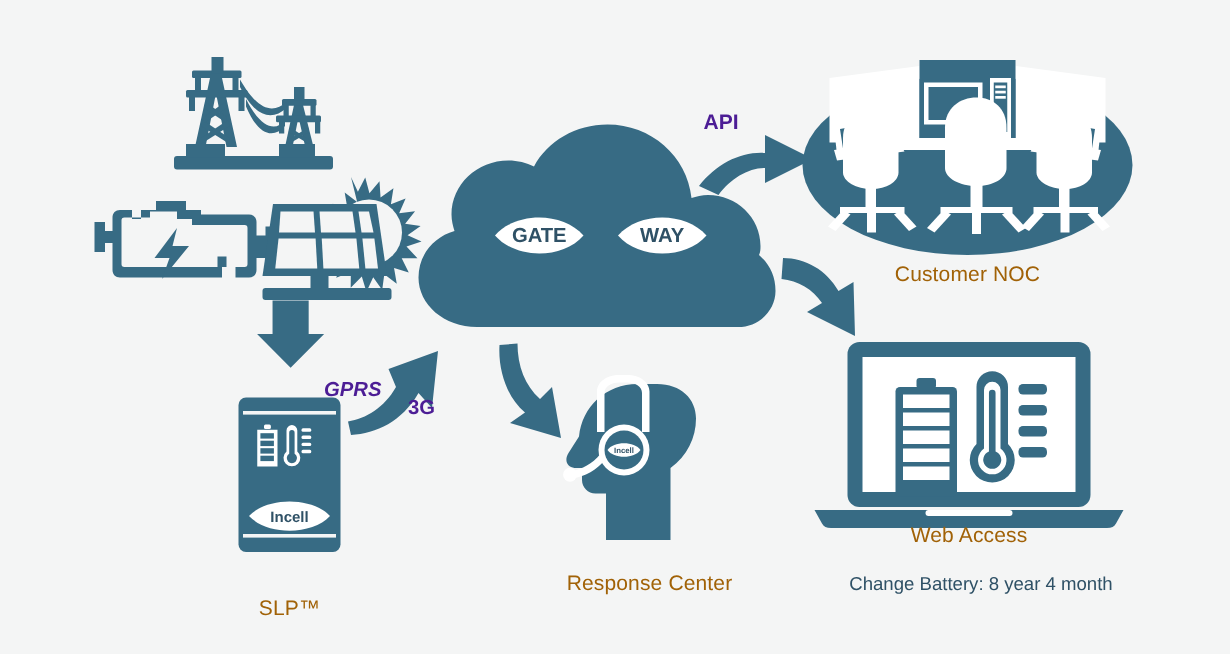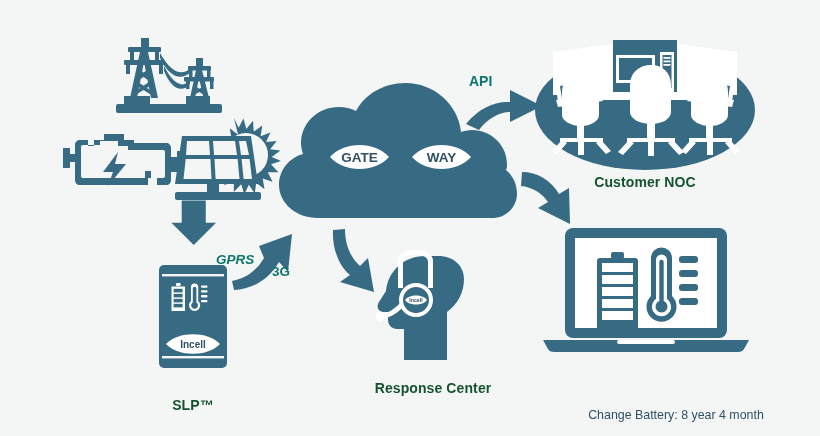--- a/index.html
+++ b/index.html
@@ -6,36 +6,36 @@
   body{
     width:820px;height:436px;
     background:#f4f5f5;
     font-family:"Liberation Sans", sans-serif;
     overflow:hidden;
     position:relative;
   }
   #stage{position:absolute;inset:0;width:820px;height:436px;}
   .lbl{
     position:absolute;
-    color:#14532d;
-    font-weight:bold;
+    color:#a16207;
+    font-weight:normal;
     text-align:center;
     white-space:nowrap;
     letter-spacing:.1px;
   }
   .sub{
     position:absolute;
     color:#2f5166;
     font-weight:normal;
     text-align:center;
     white-space:nowrap;
   }
   .arrowlbl{
     position:absolute;
-    color:#0f766e;
+    color:#4c1d95;
     font-weight:bold;
     white-space:nowrap;
   }
   svg{display:block;position:absolute;top:0;left:0;overflow:visible;}
   .fillblue{fill:#376b84;}
   .fillwhite{fill:#ffffff;}
   .fillbg{fill:#f4f5f5;}
   .lenstxt{
     fill:#2f5166;
     font-family:"Liberation Sans", sans-serif;
@@ -371,17 +371,18 @@
   <div class="arrowlbl" style="left:216px;top:252px;font-size:13.5px;font-style:italic;">GPRS</div>
 
   <div class="arrowlbl" style="left:272px;top:264px;font-size:13.5px;">3G</div>
 
   <div class="lbl" style="left:143px;top:373px;width:100px;font-size:14px;margin-top:24px;">SLP™</div>
 
   <div class="lbl" style="left:545px;top:174px;width:200px;font-size:14px;">Customer NOC</div>
 
   <div class="lbl" style="left:353px;top:380px;width:160px;font-size:14px;">Response Center</div>
 
-
-
-  <div class="sub" style="left:576px;top:382px;width:200px;font-size:12.4px;margin-top:26px;">Change Battery: 8 year 4 month</div>
+  <div class="lbl" style="left:546px;top:348px;width:200px;font-size:14px;">Web Access</div>
+
+
+  <div class="sub" style="left:554px;top:382px;width:200px;font-size:12.4px;">Change Battery: 8 year 4 month</div>
 
 </div>
 
 </body></html>

